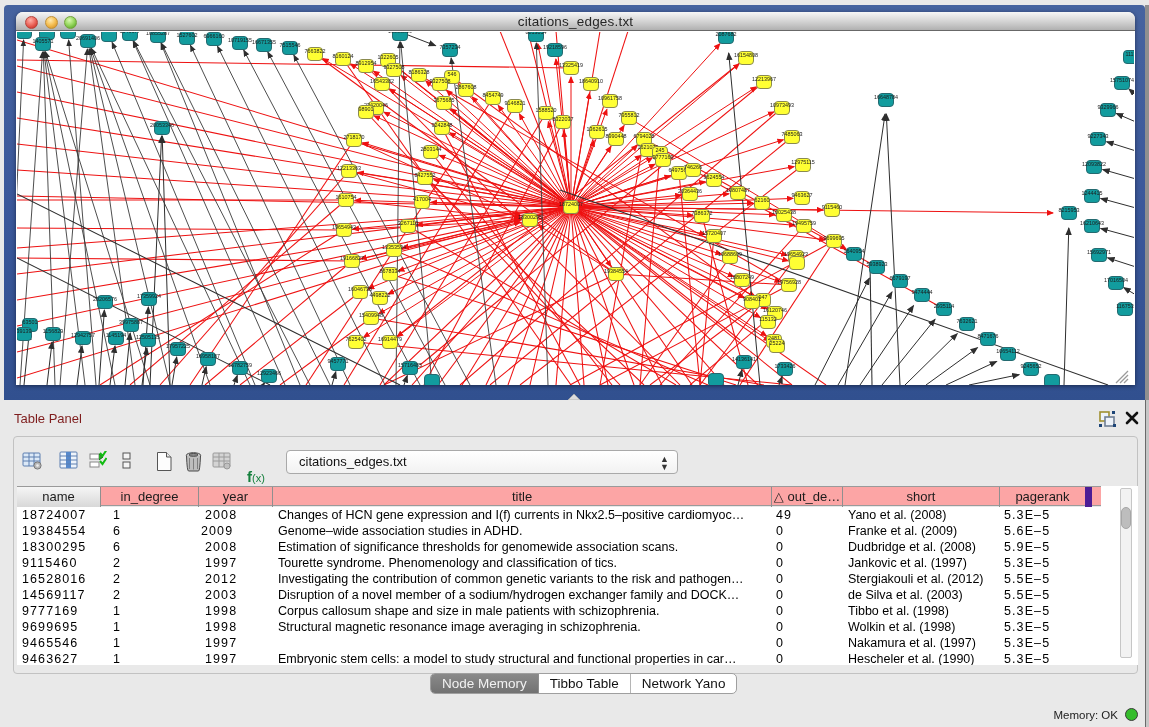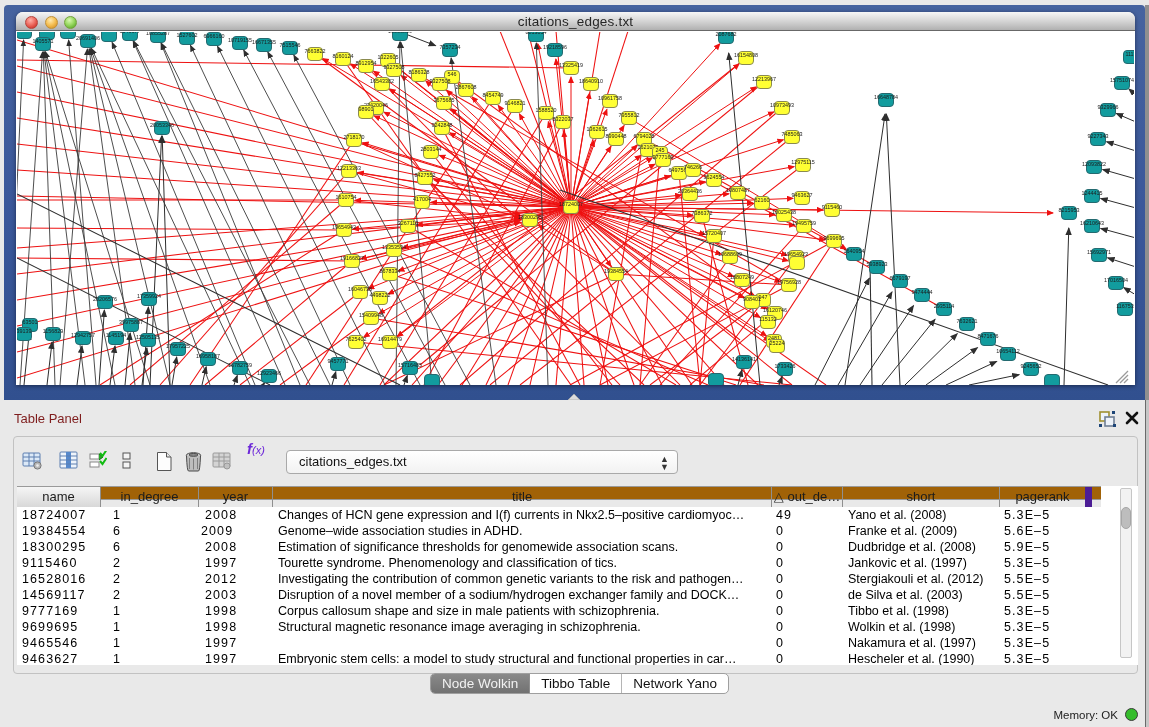--- a/index.html
+++ b/index.html
@@ -9,21 +9,21 @@
 #titlebar{position:absolute;left:0;top:0;width:100%;height:19px;border-radius:7px 7px 0 0;background:linear-gradient(180deg,#f6f6f6 0%,#dcdcdc 40%,#c3c3c3 75%,#b0b0b0 100%);border-bottom:1px solid #686868}
 #titlebar .t{position:absolute;left:0;right:0;top:2px;text-align:center;font-size:13.5px;color:#262626;letter-spacing:.2px}
 .tl{position:absolute;top:4px;width:13px;height:13px;border-radius:50%}
 #canvas{position:absolute;left:1px;top:20px;width:1117px;height:353px;background:#fff;overflow:hidden}
 #tpanel{position:absolute;left:0;top:400px;width:1149px;height:327px;background:#e9e9e9}
 #tpanel .hdr{position:absolute;left:14px;top:11px;font-size:13px;color:#7f1d1d}
 #tcontainer{position:absolute;left:13px;top:36px;width:1125px;height:238px;border:1px solid #c2c2c2;border-radius:4px;background:#e9e9e9}
 .ticon{position:absolute;top:51px}
 #combo{position:absolute;left:286px;top:50px;width:392px;height:24px;background:linear-gradient(180deg,#ffffff,#f2f2f2);border:1px solid #a9a9a9;border-radius:4px;font-size:13px;color:#111;line-height:22px;padding-left:12px}
 #combo .ar{position:absolute;right:8px;top:4px;font-size:9px;color:#333;line-height:8px}
-#thead{position:absolute;left:17px;top:486px;width:1084px;height:14px;background:#a16207;border-top:1px solid #9a9a9a;border-bottom:1px solid #9a9a9a}
+#thead{position:absolute;left:17px;top:486px;width:1084px;height:20px;background:#fca5a5;border-top:1px solid #9a9a9a;border-bottom:1px solid #9a9a9a}
 #thead .hc{position:absolute;top:0;height:20px;border-right:1px solid #8f8f8f;text-align:center;font-size:13px;color:#1c1c1c;line-height:20px}
 #tbody{position:absolute;left:17px;top:507px;width:1084px;height:158px;background:#fff;overflow:hidden}
 .tr{position:absolute;left:0;width:1084px;height:16px;font-size:12.5px;color:#000}
 .tr span{position:absolute;top:0;white-space:nowrap;line-height:16px}
 .tr span.n{letter-spacing:1.1px}
 #tright{position:absolute;left:1101px;top:486px;width:37px;height:179px;background:#fff}
 #sbar{position:absolute;left:1120px;top:488px;width:12px;height:170px;background:#f2f2f2;border:1px solid #c6c6c6;border-radius:2px}
 #sthumb{position:absolute;left:1121px;top:507px;width:10px;height:22px;background:#bdbdbd;border:1px solid #a6a6a6;border-radius:5px}
 #tabs{position:absolute;left:430px;top:673px;height:21px;border:1px solid #9f9f9f;border-radius:5px;overflow:hidden;background:#fff}
 #tabs .seg{display:inline-block;height:21px;line-height:20px;font-size:13.5px;color:#111;padding:0 11px;vertical-align:top}
@@ -622,21 +622,21 @@
 <ellipse cx="9.5" cy="3.9" rx="4.4" ry="1.4" fill="#8f8f8f" stroke="#4a4a4a"></ellipse>
 </svg></div>
   <div class="ticon" style="left:212px"><svg width="20" height="20" viewBox="0 0 20 20">
 <rect x="1" y="2" width="17" height="14" rx="1" fill="#d4d4d4" stroke="#9a9a9a"></rect>
 <line x1="1" y1="6" x2="18" y2="6" stroke="#9a9a9a"></line>
           <line x1="1" y1="10" x2="18" y2="10" stroke="#9a9a9a"></line>
 <line x1="7" y1="2" x2="7" y2="16" stroke="#9a9a9a"></line>
           <line x1="12" y1="2" x2="12" y2="16" stroke="#9a9a9a"></line>
 <circle cx="15" cy="15" r="3" fill="#c0c0c0" stroke="#999"></circle>
 </svg></div>
-  <div class="ticon" style="left:247px;top:40px;font-size:15px;font-style:italic;color:#6d28d9"><b>f</b><span style="font-size:11px">(x)</span></div>
+  <div class="ticon" style="left:247px;top:68px;font-size:15px;color:#15803d"><b>f</b><span style="font-size:11px">(x)</span></div>
   <div id="combo">citations_edges.txt<div class="ar">▲<br>▼</div></div>
 </div>
 <div id="thead">
   <div class="hc" style="left:0;width:84px;background:linear-gradient(180deg,#f6f6f6,#d8d8d8)">name</div>
   <div class="hc" style="left:84px;width:98px">in_degree</div>
   <div class="hc" style="left:182px;width:74px">year</div>
   <div class="hc" style="left:256px;width:499px">title</div>
   <div class="hc" style="left:755px;width:71px">△ out_de…</div>
   <div class="hc" style="left:826px;width:157px">short</div>
   <div class="hc" style="left:983px;width:92px;border-right:7px solid #4c1d95">pagerank</div>
@@ -729,17 +729,17 @@
 <div class="tr" style="top:144px">
         <span class="n" style="left:5px">9463627</span>
         <span class="n" style="left:96px">1</span>
         <span class="n" style="left:188px">1997</span>
         <span style="left:261px">Embryonic stem cells: a model to study structural and functional properties in car…</span>
         <span class="n" style="left:759px">0</span>
         <span style="left:831px">Hescheler et al. (1990)</span>
         <span class="n" style="left:987px">5.3E–5</span>
       </div>
     </div>
-<div id="tabs"><span class="seg sel">Node Wolkin</span><span class="seg" style="border-left:1px solid #8e8e8e">Tibbo Table</span><span class="seg" style="border-left:1px solid #b5b5b5">Network Yano</span></div>
+<div id="tabs"><span class="seg sel">Node Memory</span><span class="seg" style="border-left:1px solid #8e8e8e">Tibbo Table</span><span class="seg" style="border-left:1px solid #b5b5b5">Network Yano</span></div>
 <div id="mem">Memory: OK</div>
     <div id="memdot"></div>
 <div id="rb1"></div>
     <div id="rb2"></div>
 </div>
 </body></html>

